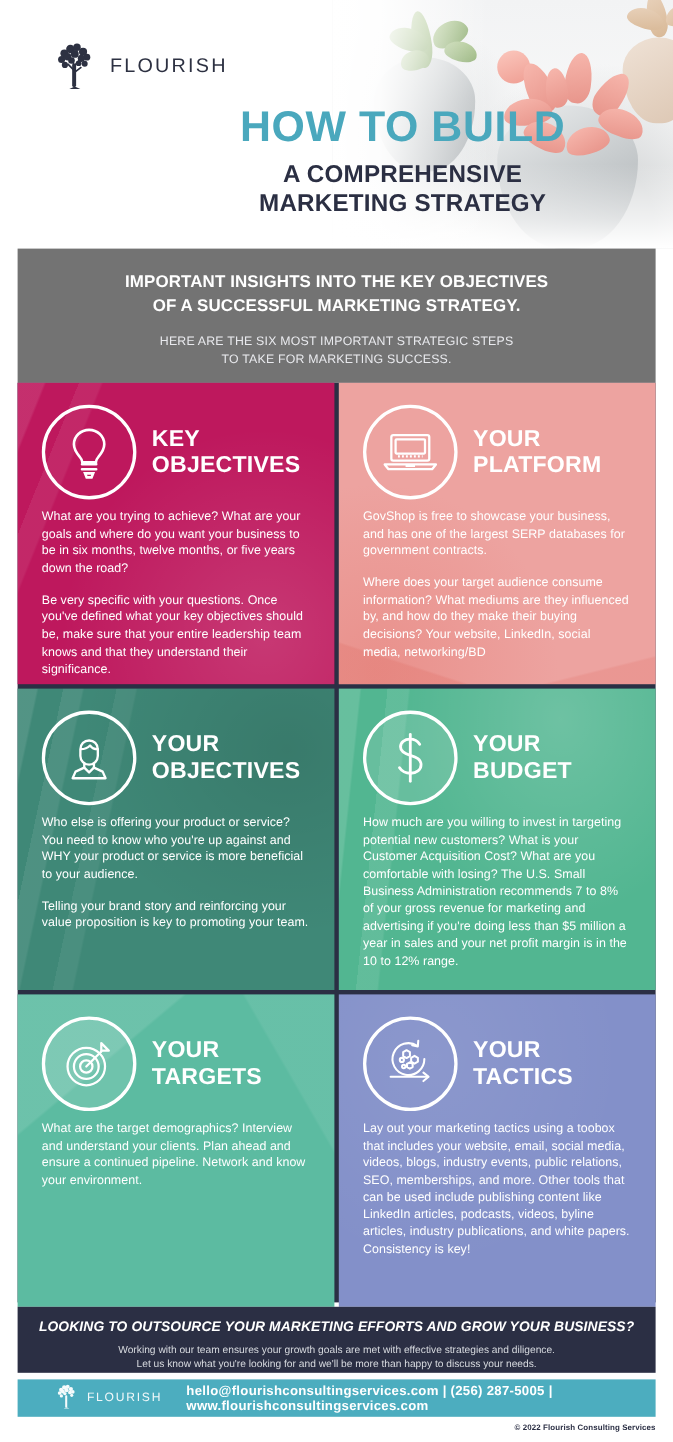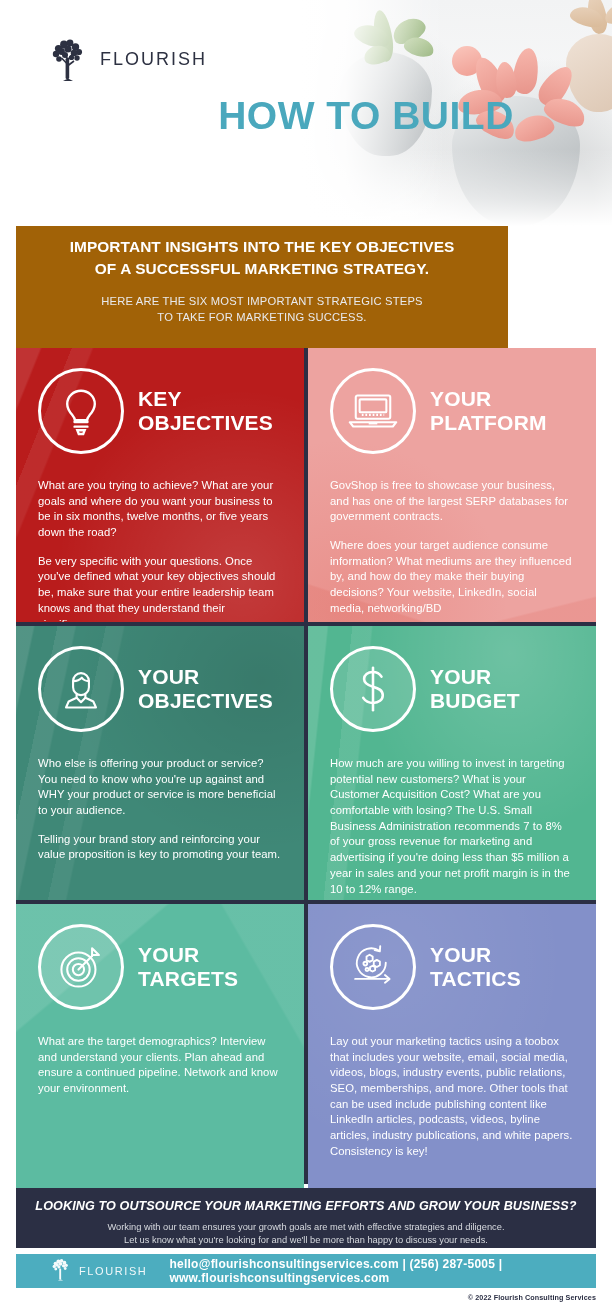--- a/index.html
+++ b/index.html
@@ -96,25 +96,25 @@
   }
   .title-2 {
     margin-top: 10px;
     font-size: 22px; font-weight: 700; color: #2b2f43;
     letter-spacing: 0.2px; line-height: 1.22;
   }
 
   
   .intro {
     position: absolute; left: 16px; top: 226px;
-    width: 492px; height: 122px;
-    background: #a16207;
+    width: 580px; height: 122px;
+    background: #737373;
     color: #ffffff;
     text-align: center;
-    padding-top: 10px;
+    padding-top: 20px;
   }
   .intro h2 {
     font-size: 15.4px; font-weight: 700; line-height: 1.42;
     letter-spacing: .1px;
   }
   .intro p {
     margin-top: 14px;
     font-size: 11.2px; font-weight: 400; line-height: 1.42;
     color: #e9eaee; letter-spacing: .2px;
   }
@@ -125,21 +125,21 @@
     width: 580px; height: 836px;
     display: grid;
     grid-template-columns: 288px 288px;
     grid-template-rows: 274px 274px 284px;
     gap: 4px;
     background: #2b2f44;
   }
   .card { position: relative; overflow: hidden; padding: 16px 22px 0 22px; }
   .card .texture { position:absolute; inset:0; pointer-events:none; }
 
-  .c-objectives { background: #b91c1c; }
+  .c-objectives { background: #be185d; }
   .c-objectives .texture {
     background:
       linear-gradient(112deg, rgba(255,255,255,.10) 0 6%, rgba(255,255,255,0) 6.6% 14%,
                                rgba(255,255,255,.07) 14% 19%, rgba(255,255,255,0) 19.6% 100%),
       radial-gradient(ellipse at 78% 84%, rgba(255,255,255,.14), rgba(255,255,255,0) 58%);
   }
   .c-platform { background: #eda3a0; }
   .c-platform .texture {
     background:
       linear-gradient(18deg, rgba(226,120,112,.38) 0 10%, rgba(226,120,112,0) 10.6% 100%),
@@ -174,21 +174,21 @@
   .icon-circle {
     width: 86px; height: 86px; flex: 0 0 86px;
     border: 3px solid #ffffff; border-radius: 50%;
     display: flex; align-items: center; justify-content: center;
   }
   .icon-circle.soft { background: rgba(255,255,255,.12); }
   .card-title {
     color: #ffffff; font-weight: 700; font-size: 21px;
     line-height: 1.13; letter-spacing: .2px;
   }
-  .card-body { position: relative; margin-top: 20px; }
+  .card-body { position: relative; margin-top: 5px; }
   .card-body p {
     color: #ffffff; font-size: 11.3px; line-height: 1.39;
     letter-spacing: .05px;
   }
   .card-body p + p { margin-top: 13px; }
   .c-platform .card-body p, .c-targets .card-body p, .c-budget .card-body p { color: #ffffff; }
 
   
   .cta {
     position: absolute; left: 16px; top: 1188px;
@@ -276,20 +276,24 @@
             <circle cx="23.5" cy="21.5" r="2.6"></circle>
           </g>
         </svg>
       </span>
       <span class="logo-word">FLOURISH</span>
     </div>
 
     <div class="hero-titles">
       <div class="pad">
         <div class="title-1">HOW TO BUILD</div>
+        <div class="title-2">
+          <div>A COMPREHENSIVE</div>
+          <div>MARKETING STRATEGY</div>
+        </div>
       </div>
     </div>
   </div>
 
   <div class="intro">
     <h2>
       <span>IMPORTANT INSIGHTS INTO THE KEY OBJECTIVES</span><br>
       <span>OF A SUCCESSFUL MARKETING STRATEGY.</span>
     </h2>
     <p>

